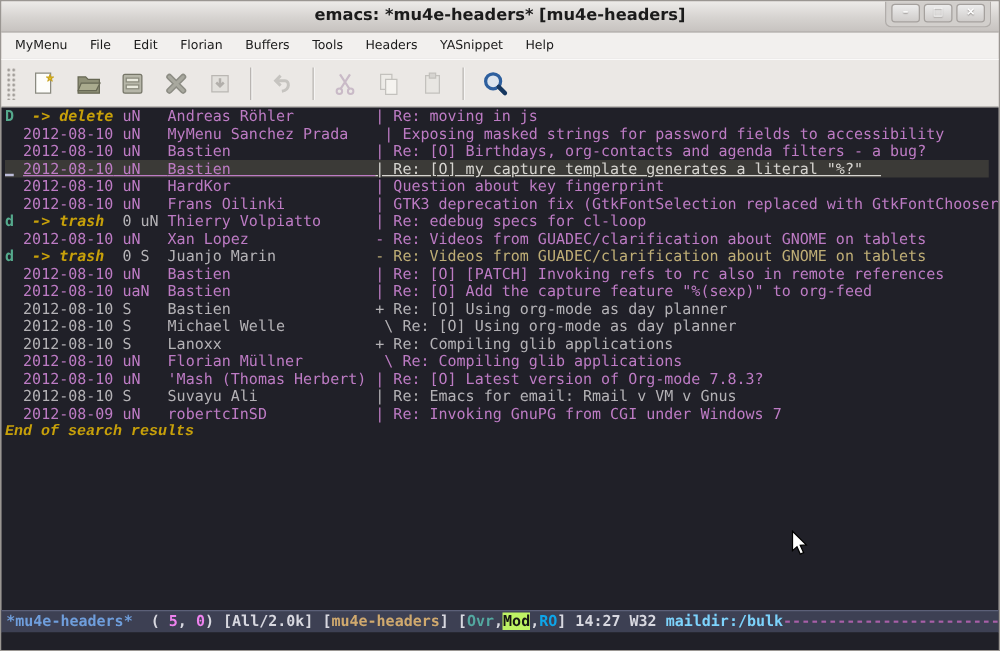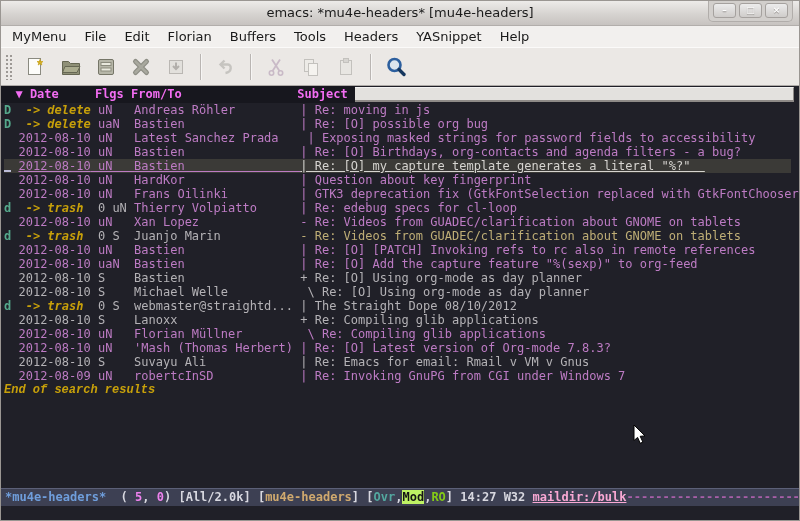--- a/index.html
+++ b/index.html
@@ -4,31 +4,31 @@
 <style>
   * { box-sizing: border-box; margin: 0; padding: 0; }
   body { background:#666; font-family:"DejaVu Sans", sans-serif; }
   .frame { position:relative; width:800px; height:521px; background:#ccc8c5;
            border:1px solid #9a9692; overflow:hidden; }
 
   
   .titlebar { position:relative; height:25px;
     background:linear-gradient(#edebe9,#d6d3d0 55%,#c7c3c0);
     border-bottom:1px solid #b2aeab; }
-  .title-text { text-align:center; line-height:24px; font-size:13px; font-weight:normal; color:#1b1b1b; }
+  .title-text { text-align:center; line-height:24px; font-size:13px; font-weight:bold; color:#1b1b1b; }
   .win-controls { position:absolute; top:0; right:6px; display:flex; gap:3px;
     background:#d2cfcc; border:1px solid #b1adaa; border-top:none;
     border-radius:0 0 5px 5px; padding:2px 4px 3px; }
   .win-btn { width:23px; height:15px; border:1px solid #a5a19e; border-radius:3px;
     background:linear-gradient(#ececec,#cfcccA); color:#fff; font-size:9px; font-weight:bold;
     text-align:center; line-height:13px; text-shadow:0 1px 1px #8f8b88; cursor:default; }
 
   
   .menubar { display:flex; height:21px; background:#f2f0ee; align-items:center; padding-left:2px; }
-  .menu-item { font-size:13px; color:#1a1a1a; padding:2px 9px; }
+  .menu-item { font-size:10px; color:#1a1a1a; padding:2px 9px; }
 
   
   .toolbar { display:flex; align-items:center; height:39px; background:#ebe8e5;
     border-top:1px solid #fbfaf9; border-bottom:1px solid #aeaaa7; padding-left:4px; gap:7px; }
   .tb-handle { width:8px; height:26px; margin-right:2px;
     background-image:radial-gradient(circle,#9d9995 1px,transparent 1.2px);
     background-size:4px 4px; }
   .tb-btn { width:28px; height:28px; display:flex; align-items:center; justify-content:center; border-radius:3px; }
   .tb-sep { width:2px; height:26px; border-left:1px solid #b9b5b2; border-right:1px solid #f6f5f4; margin:0 3px; }
 
@@ -55,21 +55,21 @@
   .eos { margin-left:3px; height:14px; line-height:14px; color:#c7a00a;
     font-style:italic; font-weight:bold; white-space:pre;font-family:Liberation Mono, monospace; }
 
   
   .modeline { position:absolute; left:0; right:0; bottom:14px; height:18px;
     background:#3d4053; border-top:1px solid #5c6078; line-height:17px;
     font-weight:bold; white-space:pre; overflow:hidden; padding-left:4px; }
   .ml-name { color:#6f9edc; } .ml-plain { color:#d8d8e0; } .ml-num { color:#ee82ee; }
   .ml-tan { color:#d0a96e; } .ml-teal { color:#53a8a0; }
   .ml-mod { color:#151515; background:#bef264; }
-  .ml-ro { color:#84cc16; } .ml-mag { color:#f9a8d4;text-decoration:underline; } .ml-dash { color:#a85fa8; }
+  .ml-ro { color:#0ea5e9; } .ml-mag { color:#7dd3fc; } .ml-dash { color:#a85fa8; }
   .echo { position:absolute; left:0; right:0; bottom:0; height:14px; background:#202028; }
 
   .mouse-cursor { position:absolute; left:632px; top:338px; }
 </style>
 </head>
 <body>
 
 <div class="frame">
 
   <div class="titlebar">
@@ -156,40 +156,34 @@
       <div class="tb-sep"></div>
       <div class="tb-btn">
         <svg width="24" height="24" viewBox="0 0 24 24">
           <circle cx="10.5" cy="10" r="6" fill="#cfe0f4" fill-opacity="0.55" stroke="#2d5f9e" stroke-width="2.6"></circle>
           <line x1="15" y1="14.5" x2="20" y2="19.5" stroke="#16375f" stroke-width="3.4" stroke-linecap="round"></line>
         </svg>
       </div>
     </div>
 
   <div class="emacs">
-    <div class="header-line">
-      <span class="hl-text">  ▼ Date     Flgs From/To                Subject </span>
-      <div class="hl-filler"></div>
-    </div>
     <div class="rows">
         <div class="row"><span class="c-marker">D </span><span class="c-mark"> -&gt; delete</span><span class="c-unread"> uN   </span><span class="c-unread">Andreas Röhler         </span><span class="c-unread">| Re: moving in js</span></div>
-        <div class="row"><span class="c-marker">D </span><span class="c-mark"> -&gt; delete</span><span class="c-unread"> uaN  </span><span class="c-unread">Bastien                </span><span class="c-unread">| Re: [O] possible org bug</span></div>
-        <div class="row"><span class="c-marker">  </span><span class="c-unread">2012-08-10</span><span class="c-unread"> uN   </span><span class="c-unread">Latest Sanchez Prada    </span><span class="c-unread">| Exposing masked strings for password fields to accessibility</span></div>
+        <div class="row"><span class="c-marker">  </span><span class="c-unread">2012-08-10</span><span class="c-unread"> uN   </span><span class="c-unread">MyMenu Sanchez Prada    </span><span class="c-unread">| Exposing masked strings for password fields to accessibility</span></div>
         <div class="row"><span class="c-marker">  </span><span class="c-unread">2012-08-10</span><span class="c-unread"> uN   </span><span class="c-unread">Bastien                </span><span class="c-unread">| Re: [O] Birthdays, org-contacts and agenda filters - a bug?</span></div>
         <div class="row current"><span class="c-marker">  </span><span class="c-unread u">2012-08-10</span><span class="c-unread u"> uN   </span><span class="c-unread u">Bastien                </span><span class="c-cursub u">| Re: [O] my capture template generates a literal "%?"  </span><div class="cursor-bar"></div></div>
         <div class="row"><span class="c-marker">  </span><span class="c-unread">2012-08-10</span><span class="c-unread"> uN   </span><span class="c-unread">HardKor                </span><span class="c-unread">| Question about key fingerprint</span></div>
         <div class="row"><span class="c-marker">  </span><span class="c-unread">2012-08-10</span><span class="c-unread"> uN   </span><span class="c-unread">Frans Oilinki          </span><span class="c-unread">| GTK3 deprecation fix (GtkFontSelection replaced with GtkFontChooser)</span></div>
         <div class="row"><span class="c-marker">d </span><span class="c-mark"> -&gt; trash </span><span class="c-read"> 0 uN </span><span class="c-unread">Thierry Volpiatto      </span><span class="c-unread">| Re: edebug specs for cl-loop</span></div>
         <div class="row"><span class="c-marker">  </span><span class="c-unread">2012-08-10</span><span class="c-unread"> uN   </span><span class="c-unread">Xan Lopez              </span><span class="c-unread">- Re: Videos from GUADEC/clarification about GNOME on tablets</span></div>
         <div class="row"><span class="c-marker">d </span><span class="c-mark"> -&gt; trash </span><span class="c-read"> 0 S  </span><span class="c-read">Juanjo Marin           </span><span class="c-khaki">- Re: Videos from GUADEC/clarification about GNOME on tablets</span></div>
         <div class="row"><span class="c-marker">  </span><span class="c-unread">2012-08-10</span><span class="c-unread"> uN   </span><span class="c-unread">Bastien                </span><span class="c-unread">| Re: [O] [PATCH] Invoking refs to rc also in remote references</span></div>
         <div class="row"><span class="c-marker">  </span><span class="c-unread">2012-08-10</span><span class="c-unread"> uaN  </span><span class="c-unread">Bastien                </span><span class="c-unread">| Re: [O] Add the capture feature "%(sexp)" to org-feed</span></div>
         <div class="row"><span class="c-marker">  </span><span class="c-read">2012-08-10</span><span class="c-read"> S    </span><span class="c-read">Bastien                </span><span class="c-read">+ Re: [O] Using org-mode as day planner</span></div>
         <div class="row"><span class="c-marker">  </span><span class="c-read">2012-08-10</span><span class="c-read"> S    </span><span class="c-read">Michael Welle          </span><span class="c-read"> \ Re: [O] Using org-mode as day planner</span></div>
-        <div class="row"><span class="c-marker">d </span><span class="c-mark"> -&gt; trash </span><span class="c-read"> 0 S  </span><span class="c-read">webmaster@straightd... </span><span class="c-read">| The Straight Dope 08/10/2012</span></div>
         <div class="row"><span class="c-marker">  </span><span class="c-read">2012-08-10</span><span class="c-read"> S    </span><span class="c-read">Lanoxx                 </span><span class="c-read">+ Re: Compiling glib applications</span></div>
         <div class="row"><span class="c-marker">  </span><span class="c-unread">2012-08-10</span><span class="c-unread"> uN   </span><span class="c-unread">Florian Müllner        </span><span class="c-unread"> \ Re: Compiling glib applications</span></div>
         <div class="row"><span class="c-marker">  </span><span class="c-unread">2012-08-10</span><span class="c-unread"> uN   </span><span class="c-unread">'Mash (Thomas Herbert) </span><span class="c-unread">| Re: [O] Latest version of Org-mode 7.8.3?</span></div>
         <div class="row"><span class="c-marker">  </span><span class="c-read">2012-08-10</span><span class="c-read"> S    </span><span class="c-read">Suvayu Ali             </span><span class="c-read">| Re: Emacs for email: Rmail v VM v Gnus</span></div>
         <div class="row"><span class="c-marker">  </span><span class="c-unread">2012-08-09</span><span class="c-unread"> uN   </span><span class="c-unread">robertcInSD            </span><span class="c-unread">| Re: Invoking GnuPG from CGI under Windows 7</span></div>
       </div>
     <div class="eos">End of search results</div>
     <div class="modeline"><span class="ml-name">*mu4e-headers*</span><span class="ml-plain">  ( </span><span class="ml-num">5</span><span class="ml-plain">, </span><span class="ml-num">0</span><span class="ml-plain">) [All/2.0k] [</span><span class="ml-tan">mu4e-headers</span><span class="ml-plain">] [</span><span class="ml-teal">Ovr</span><span class="ml-plain">,</span><span class="ml-mod">Mod</span><span class="ml-plain">,</span><span class="ml-ro">RO</span><span class="ml-plain">] </span><span class="ml-plain">14:27 W32 </span><span class="ml-mag">maildir:/bulk</span><span class="ml-dash">--------------------------------------------------</span></div>
     <div class="echo"></div>
 

